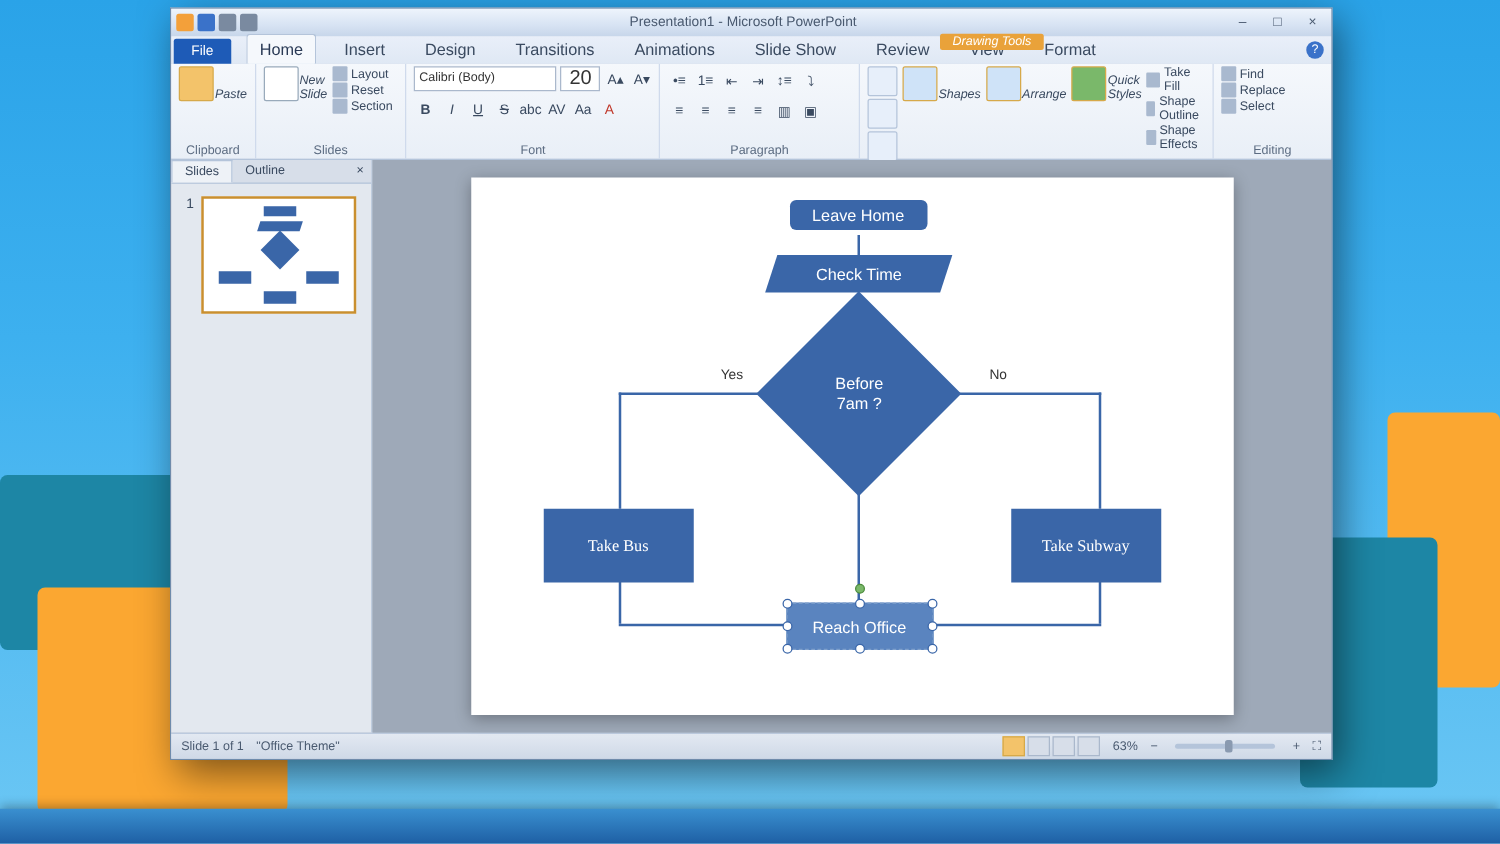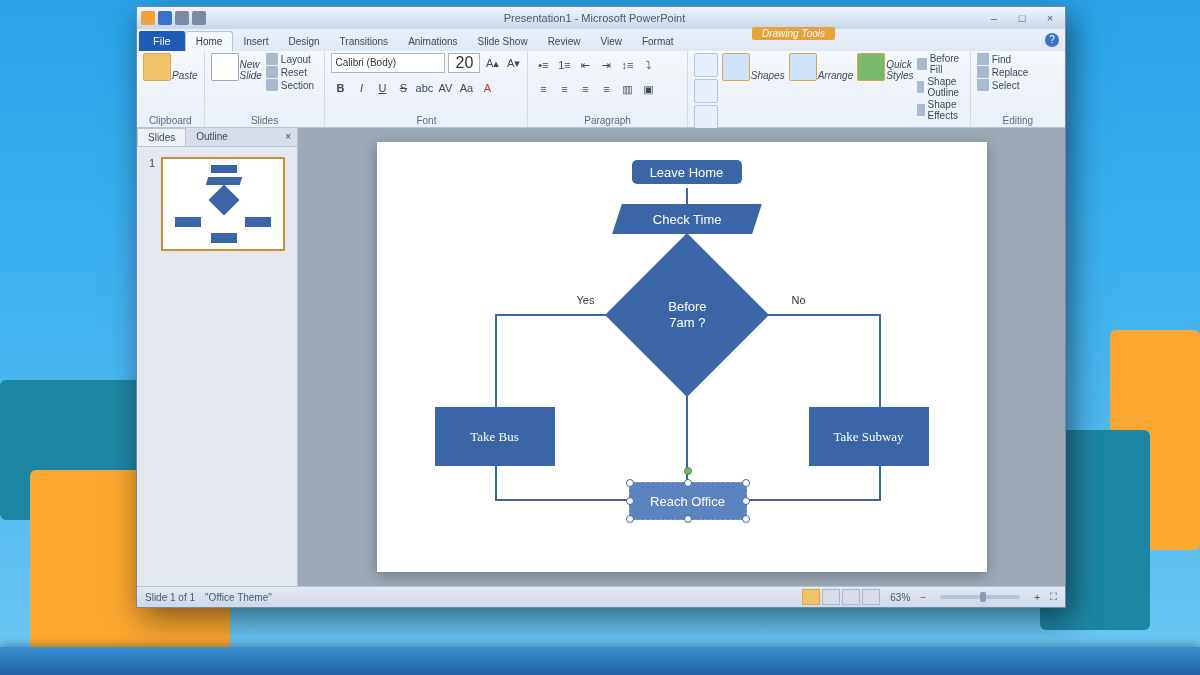--- a/index.html
+++ b/index.html
@@ -17,21 +17,21 @@
   .qat{display:flex;gap:3px;align-items:center;}
   .qat-ic{width:14px;height:14px;background:#f3a03a;border-radius:2px;}
   .qat-ic.blue{background:#3a72c9;}
   .qat-ic.g{background:#7a8aa0;}
   .wtitle{flex:1;text-align:center;color:#49596f;font-size:11px;}
   .wctrl{display:flex;gap:6px;}
   .wctrl span{width:22px;height:14px;display:flex;align-items:center;justify-content:center;color:#4a5a70;cursor:default;}
   
   .tabsrow{height:22px;background:linear-gradient(#e9eff9,#dfe8f4);display:flex;align-items:flex-end;padding-left:2px;position:relative;}
   .filetab{background:#1e5bb7;color:#fff;padding:4px 14px;font-size:11px;border-radius:2px 2px 0 0;}
-  .rtab{padding:4px 10px;color:#3a4a60;font-size:10px;cursor:default;}
+  .rtab{padding:4px 10px;color:#3a4a60;font-size:13px;cursor:default;margin-left:12px;}
   .rtab.active{background:#f5f8fc;border:1px solid #b4c4da;border-bottom:none;border-radius:3px 3px 0 0;color:#2a3a55;}
   .contexttab{position:absolute;right:230px;top:-2px;background:#e9a23a;color:#fff;padding:1px 10px;font-size:10px;border-radius:2px;font-style:italic;}
   .helpic{position:absolute;right:6px;top:4px;width:14px;height:14px;border-radius:50%;background:#3a72c9;color:#fff;text-align:center;font-size:10px;line-height:14px;}
   
   .ribbon{height:76px;background:linear-gradient(#f5f8fc,#e9eff7);border-bottom:1px solid #b4c4da;display:flex;}
   .rgroup{border-right:1px solid #cfdaec;padding:2px 6px 1px 6px;display:flex;flex-direction:column;justify-content:space-between;}
   .rgbody{display:flex;align-items:flex-start;gap:4px;flex:1;}
   .rglabel{text-align:center;font-size:10px;color:#5c6c82;padding-top:1px;}
   .vbtn{display:flex;flex-direction:row;align-items:flex-end;gap:1px;font-size:10px;color:#3a4a60;font-style:italic;}
   .vbtn .bic{width:26px;height:26px;background:#f3c36a;border:1px solid #d6a94a;border-radius:2px;}
@@ -226,21 +226,21 @@
               <span>Arrange</span>
             </div>
           <div class="vbtn">
               <div class="bic" style="background:#7ab86a"></div>
               <span style="white-space:pre-line">Quick
 Styles</span>
             </div>
           <div class="smallstack">
             <div>
                 <span class="tinyic"></span>
-                <span>Before Fill</span>
+                <span>Take Fill</span>
               </div>
             <div>
                 <span class="tinyic"></span>
                 <span>Shape Outline</span>
               </div>
             <div>
                 <span class="tinyic"></span>
                 <span>Shape Effects</span>
               </div>
           </div>

